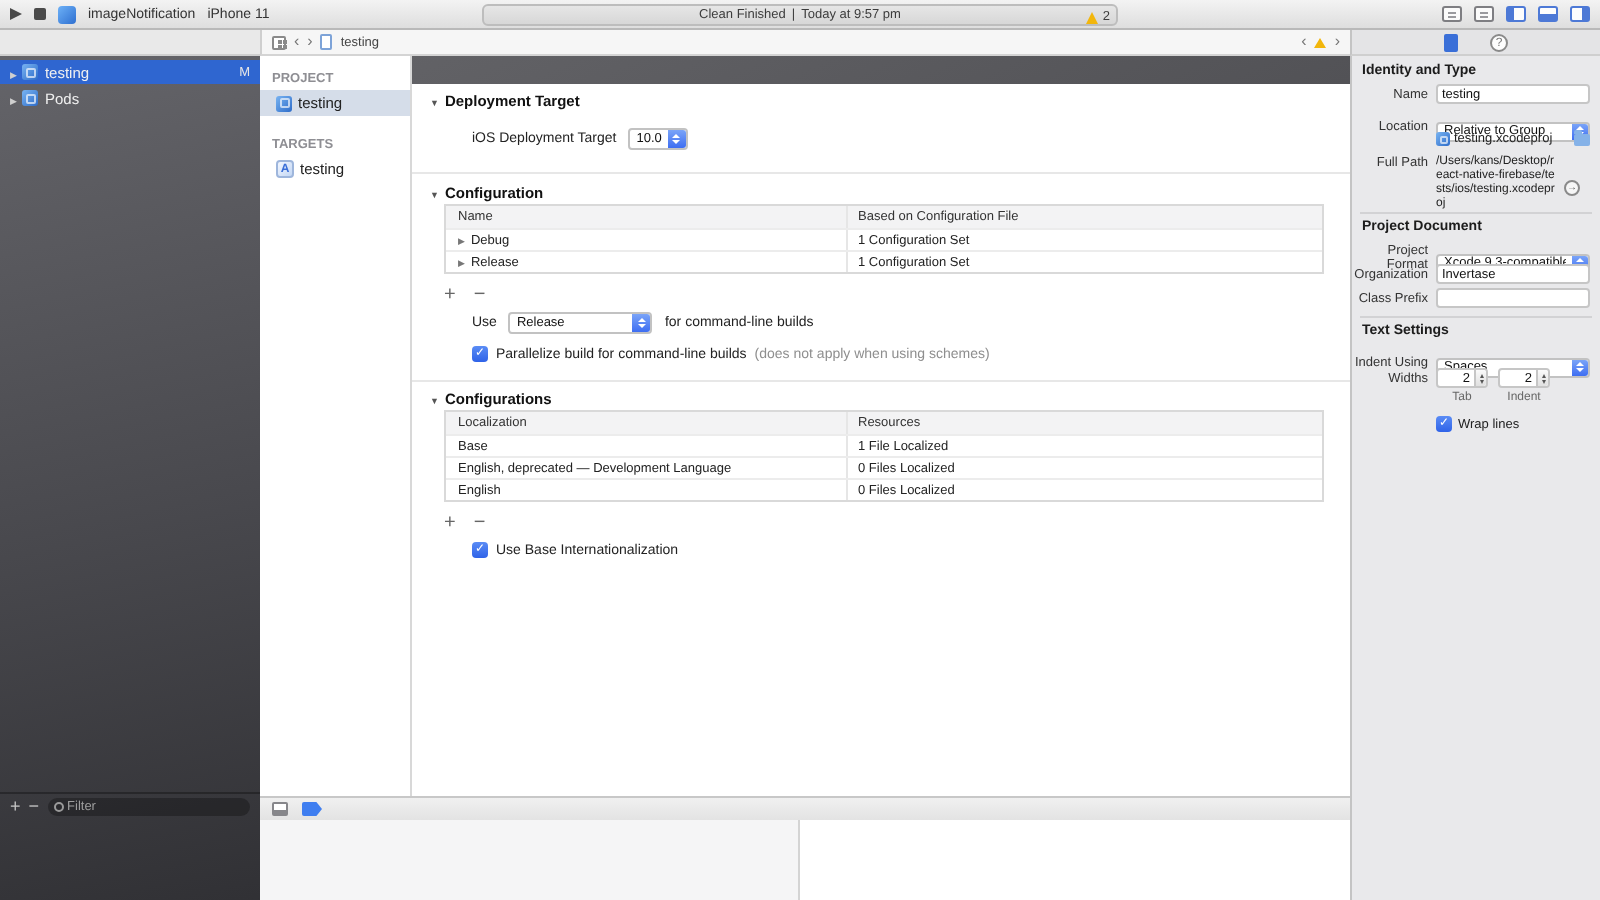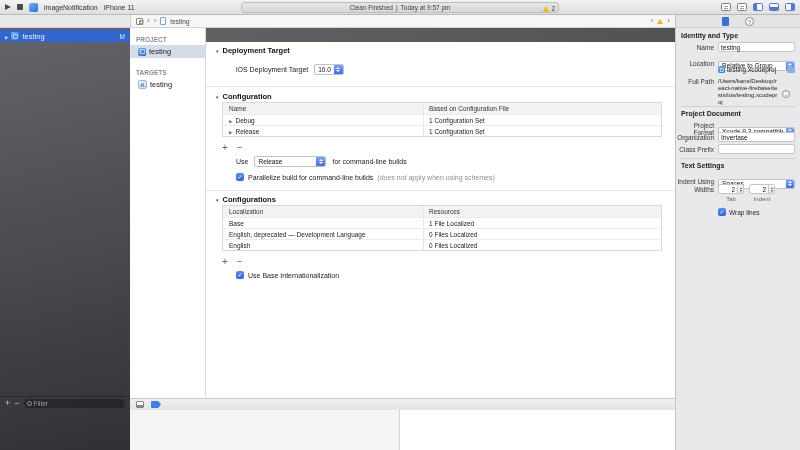--- a/index.html
+++ b/index.html
@@ -174,20 +174,26 @@
     <span class="ih-help">?</span>
   </div>
 
   <div class="navigator">
     <div class="nav-item selected" style="top:2px">
       <span class="tri-r-light"></span>
       <span class="proj-icon"></span>
       <span>testing</span>
       <span class="nav-badge">M</span>
     </div>
+    <div class="nav-item" style="top:15px">
+      <span class="tri-r-light"></span>
+      <span class="proj-icon"></span>
+      <span>Pods</span>
+      <span class="nav-badge"></span>
+    </div>
     <div class="nav-filterbar">
       <span class="nf-glyph">+</span>
       <span class="nf-glyph">−</span>
       <span class="filterfield">
         <span class="filter-icon"></span>
         <span class="filter-text">Filter</span>
       </span>
     </div>
   </div>
 

